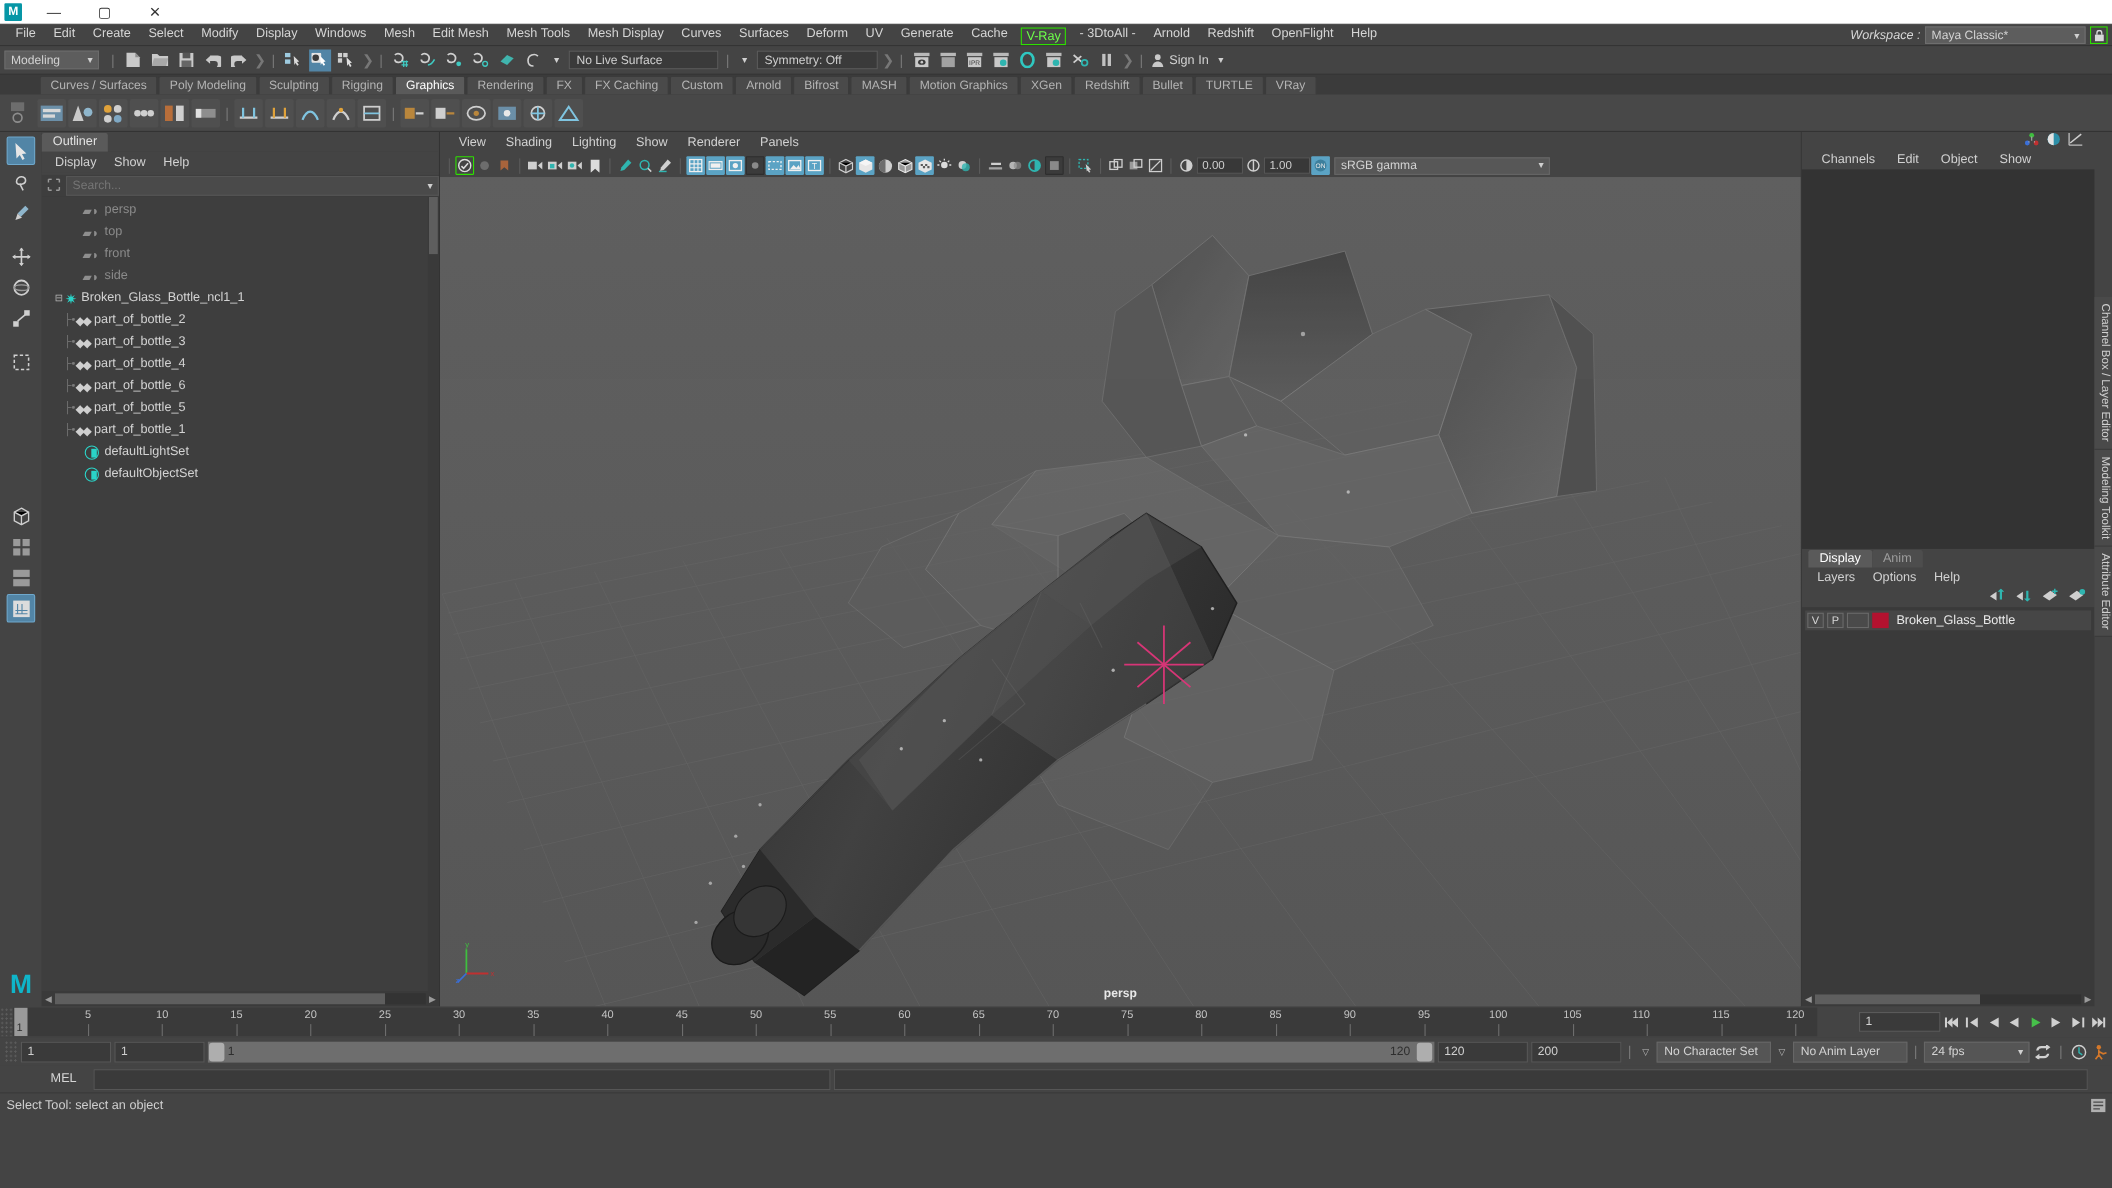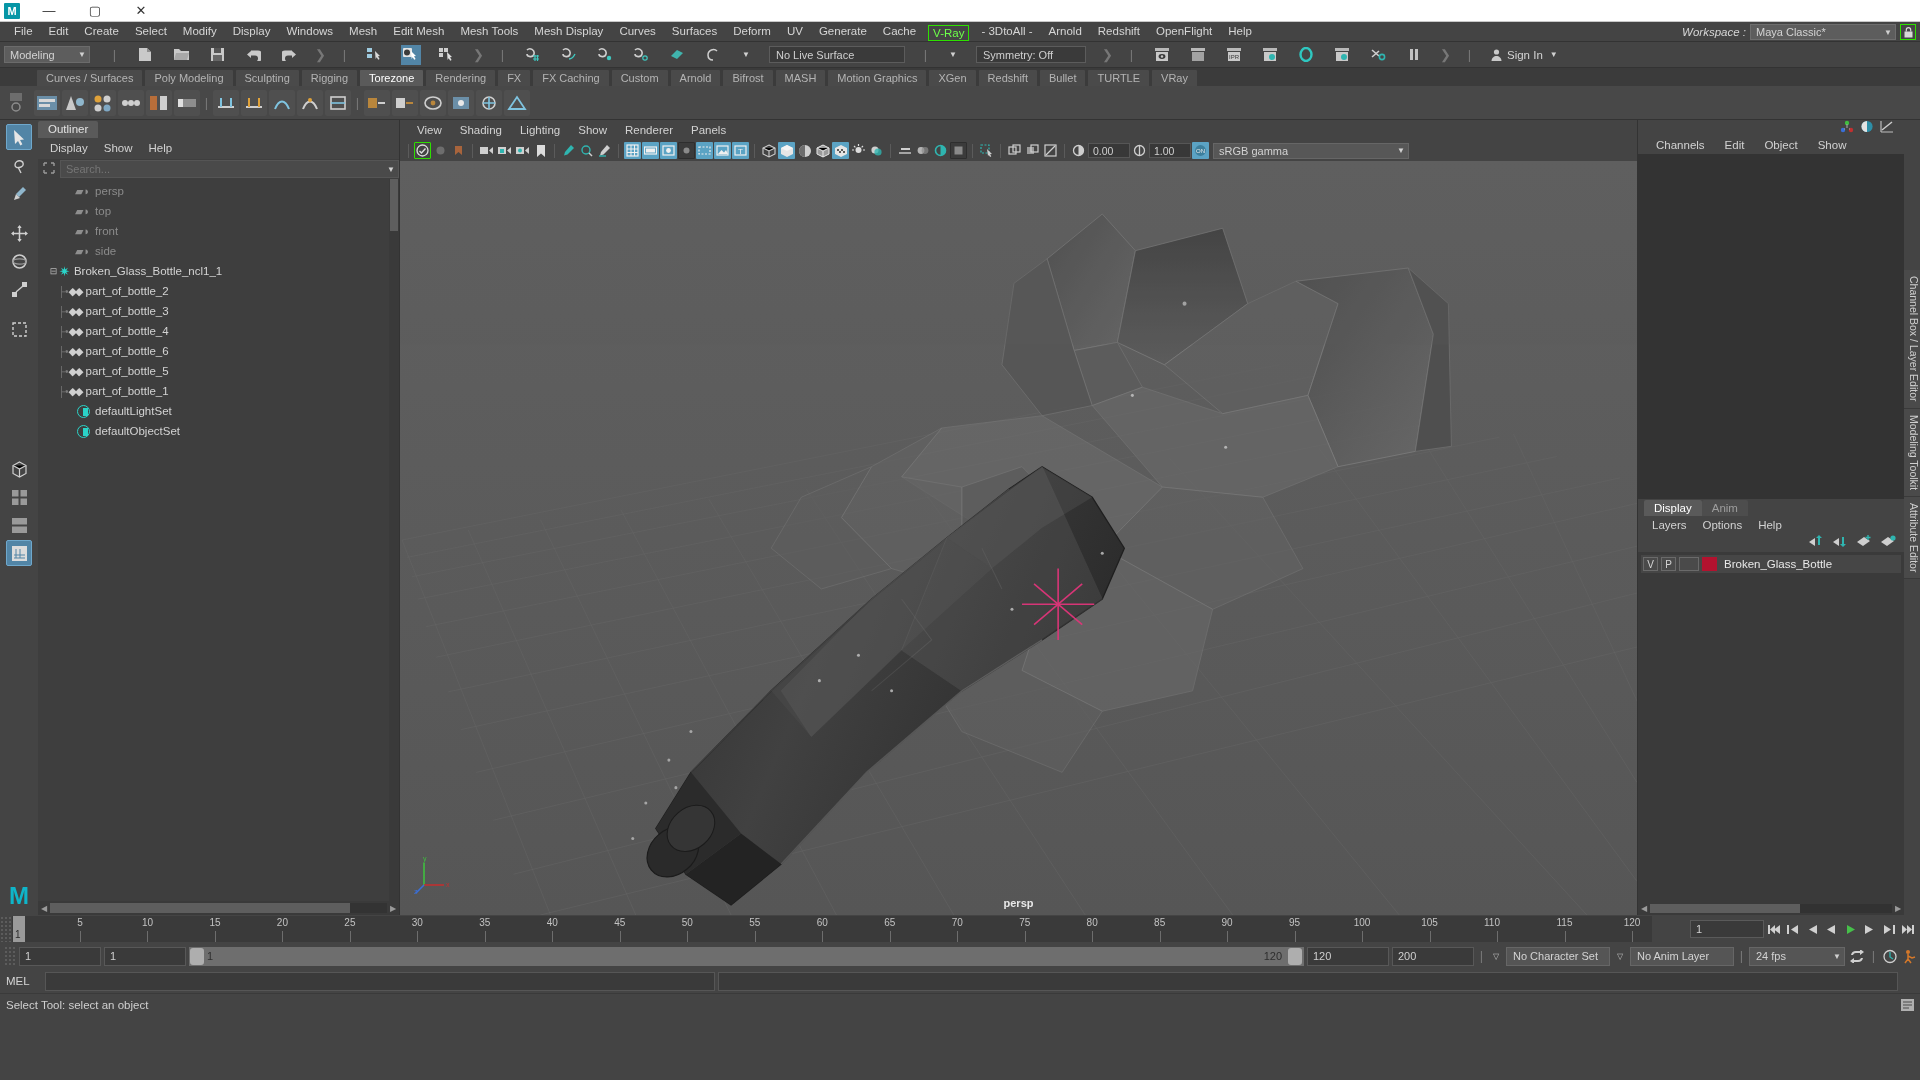--- a/index.html
+++ b/index.html
@@ -28,21 +28,21 @@
   .ws-wrap { position:absolute; right:4px; top:0; height:20px; display:flex; align-items:center; gap:4px;}
   .ws-label { font-size:11.5px; color:#d6d6d6;font-style:italic; }
   .ws-combo { width:146px; height:16px; background:#5d5d5d; border:1px solid #6e6e6e;
      display:flex; align-items:center; }
   .ws-combo span { font-size:11px; padding-left:5px; flex:1; }
   .ws-arrow { width:14px; text-align:center; font-size:8px; color:#d0d0d0; }
   .ws-lock { width:16px; height:16px; border:1px solid #2ee000; display:flex;
      align-items:center; justify-content:center; }
 
   
-  .toolbar { height:26px; background:#444; display:flex; align-items:center; gap:16px;
+  .toolbar { height:26px; background:#444; display:flex; align-items:center; gap:4px;
      padding-left:4px; border-bottom:1px solid #333; position:relative; }
   .mode-combo { width:86px; height:17px; background:#5d5d5d; border:1px solid #6b6b6b;
      display:flex; align-items:center; margin-right:4px;}
   .mode-combo span { flex:1; padding-left:5px; font-size:11px; }
   .tb-brk { width:9px; height:18px; color:#777; font-size:13px; text-align:center; line-height:18px; }
   .ticon { width:20px; height:20px; display:flex; align-items:center; justify-content:center;
      color:#c6c6c6; }
   .ticon.sel { background:#5285a6; }
   .field { height:17px; background:#3a3a3a; border:1px solid #5c5c5c; display:flex;
      align-items:center; padding:0 6px; font-size:11px; color:#cfcfcf; }
@@ -197,21 +197,21 @@
   .rb-handle-r { position:absolute; right:2px; width:14px; height:17px; background:#aeaeae;
      border-radius:3px; }
   .smallarrow { width:14px; text-align:center; font-size:8px; color:#bdbdbd; }
   .combo { height:19px; background:#555; border:1px solid #666; display:flex;
      align-items:center; font-size:11px; }
   .combo span { flex:1; padding-left:6px; }
 
   
   .mel-row { height:24px; background:#444; display:flex; align-items:center; gap:3px;
      padding-left:6px; }
-  .mel-label { font-size:11.5px; width:36px; color:#d5d5d5; }
+  .mel-label { font-size:11.5px; width:36px; color:#d5d5d5;margin-left:40px; }
   .mel-input { height:19px; background:#3a3a3a; border:1px solid #565656; }
   .status-row { height:22px; background:#444; display:flex; align-items:center;
      padding-left:6px; border-top:1px solid #3a3a3a; }
   .status-text { font-size:11.5px; color:#cfcfcf; flex:1; }
   .status-ico { width:18px; height:18px; display:flex; align-items:center;
      justify-content:center; margin-right:4px; }
 </style>
 </head>
 <body>
 
@@ -428,21 +428,21 @@
     <span>Sign In</span>
     <div class="ws-arrow">▼</div>
   </div>
 </div>
 
 <div class="shelf-tabs" id="shelftabs">
     <div class="shelf-tab">Curves / Surfaces</div>
     <div class="shelf-tab">Poly Modeling</div>
     <div class="shelf-tab">Sculpting</div>
     <div class="shelf-tab">Rigging</div>
-    <div class="shelf-tab active">Torezone</div>
+    <div class="shelf-tab active">Graphics</div>
     <div class="shelf-tab">Rendering</div>
     <div class="shelf-tab">FX</div>
     <div class="shelf-tab">FX Caching</div>
     <div class="shelf-tab">Custom</div>
     <div class="shelf-tab">Arnold</div>
     <div class="shelf-tab">Bifrost</div>
     <div class="shelf-tab">MASH</div>
     <div class="shelf-tab">Motion Graphics</div>
     <div class="shelf-tab">XGen</div>
     <div class="shelf-tab">Redshift</div>

